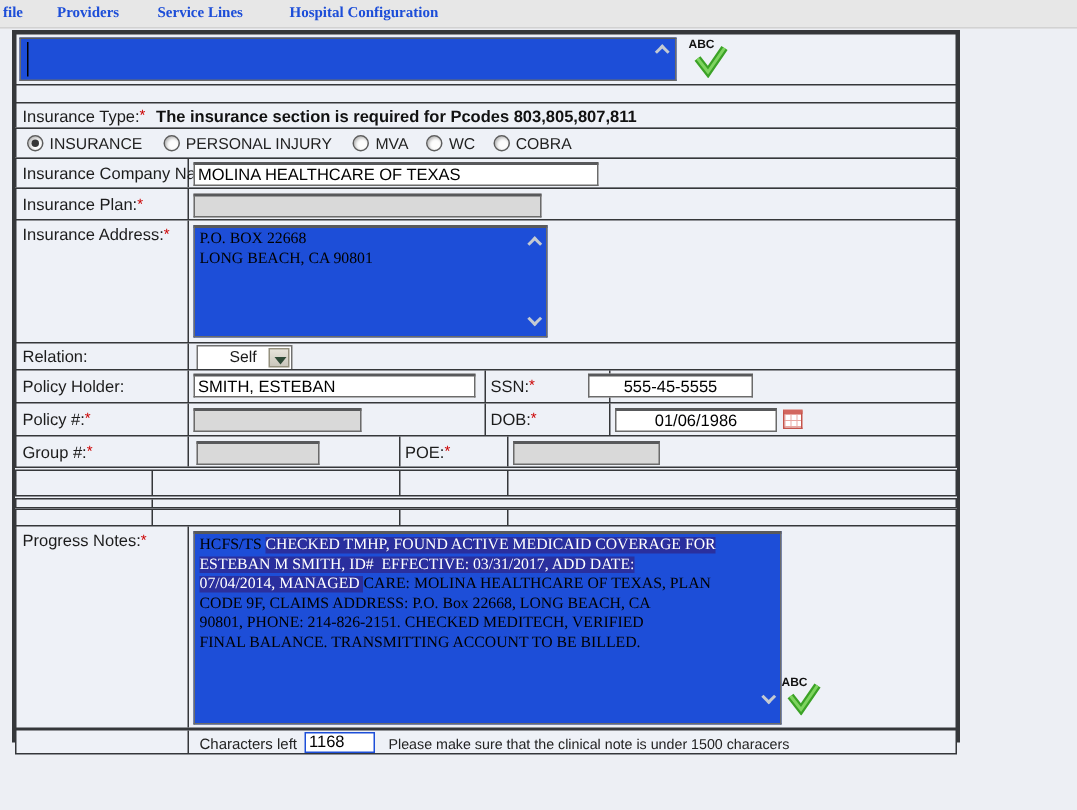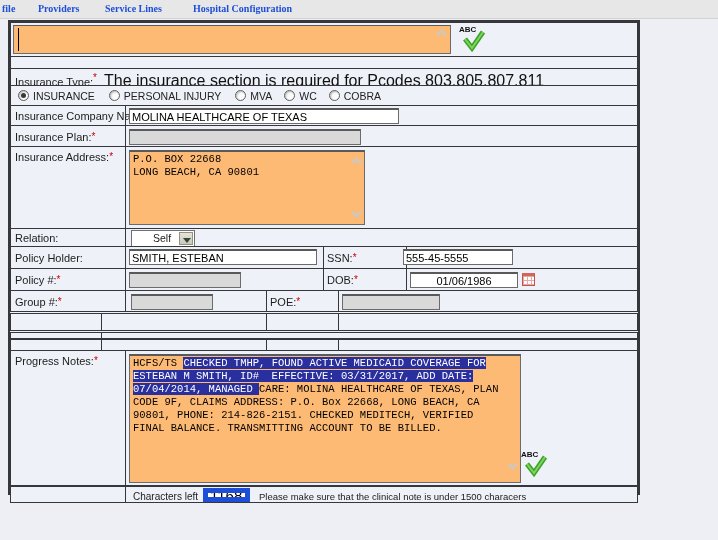--- a/index.html
+++ b/index.html
@@ -15,28 +15,28 @@
     color:#1d4ed8; cursor:default; white-space:nowrap;font-family:Liberation Serif, serif; }
   
   .formtable { position:absolute; left:8px; top:20px; width:632px; height:475px;
     border:2px solid #35373a; background:#eef1f7; }
   .row { position:absolute; left:0; width:628px; border:1px solid #35373a;
     background:#eef1f7; }
   .cellline { position:absolute; top:0; bottom:0; width:0;
     border-left:1px solid #35373a; }
   .lbl { position:absolute; font-size:11px; color:#1c1c1c; white-space:nowrap; }
   .req { color:#cc0000; font-size:10px; vertical-align:top; }
-  .note-bold { font-size:16px; font-weight:normal; color:#111;text-align:right; }
+  .note-bold { font-size:11px; font-weight:bold; color:#111;text-align:right; }
   
   .tin { position:absolute; height:16px; border:1px solid #6b6b6b;
     border-top:2px solid #58595b; background:#fff; font-family:"Liberation Sans",sans-serif;
     font-size:11px; padding:0 2px; color:#000; }
   .tin.dis { background:#d9d9d9; }
-  .txtbox { position:absolute; background:#fdba74; border:1px solid #6b6b6b;
-    border-top:2px solid #58595b; font-family:Liberation Mono, monospace;
+  .txtbox { position:absolute; background:#1d4ed8; border:1px solid #6b6b6b;
+    border-top:2px solid #58595b; font-family:Liberation Serif, serif;
     font-size:10.5px; line-height:13px; padding:1px 3px; white-space:pre-wrap;
     overflow:hidden; color:#000; }
   .sel-hl { background:#2a2f9e; color:#fff; }
   
   .fsel { position:absolute; height:17px; background:#fff; border:1px solid #707070;
     font-size:10.5px; padding:1px 16px 0 21px; }
   .dd-btn { position:absolute; right:1px; top:1px; bottom:1px; width:14px;
     background:linear-gradient(#e6e3da,#cac7bc); border:1px solid #95917f; }
   .dd-btn::after { content:""; position:absolute; left:3px; top:5px;
     border:4px solid transparent; border-top:5px solid #2e4a37; }
@@ -62,22 +62,22 @@
   
   .cal-icon { position:absolute; width:13px; height:13px; background:#fff;
     border:1px solid #c4524a; border-top:3px solid #d2665e; cursor:pointer;
     background-image:
       linear-gradient(#e8a7a2 1px, transparent 1px),
       linear-gradient(90deg, #e8a7a2 1px, transparent 1px);
     background-size:4px 4px; }
   
   .caret { position:absolute; width:1px; background:#000; }
   
-  .cl-input { position:absolute; height:14px; width:47px; border:5px solid #1d4ed8;
-    background:#fff; font-size:15px; font-family:"Liberation Sans",sans-serif; padding:0 2px; }
+  .cl-input { position:absolute; height:14px; width:47px; border:1px solid #1d4ed8;
+    background:#fff; font-size:11px; font-family:"Liberation Sans",sans-serif; padding:0 2px; }
   .cl-note { position:absolute; font-size:9.5px; color:#222; }
   
   .btn { position:absolute; top:520px; height:18px; text-align:center;
     font-size:11.5px; line-height:16px; color:#0a0a0a; cursor:pointer;
     background:linear-gradient(#edebe1,#d2cfc2);
     border:1px solid #89857a; border-top-color:#f7f6ef; border-left-color:#f7f6ef;
     box-shadow:2px 2px 0 #6e6a60; font-family:"Liberation Sans",sans-serif;margin-top:28px; }
 </style>
 </head>
 <body>
@@ -178,21 +178,21 @@
 
     <div class="row" style="top:224px;height:23px">
       <span class="cellline" style="left:114px"></span>
       <span class="cellline" style="left:312px"></span>
       <span class="cellline" style="left:395px"></span>
       <span class="lbl" style="left:4px;top:5px">Policy Holder:</span>
       <input class="tin" style="left: 118px; top: 2px; width: 188px;" value="SMITH, ESTEBAN">
       <span class="lbl" style="left:316px;top:5px">
         <span>SSN:</span><span class="req">*</span>
       </span>
-      <input class="tin" style="left: 392px; top: 2px; width: 110px;" value="555-45-5555">
+      <input class="tin" style="left: 381px; top: 2px; width: 110px; text-align: center;" value="555-45-5555">
     </div>
 
     <div class="row" style="top:246px;height:23px">
       <span class="cellline" style="left:114px"></span>
       <span class="cellline" style="left:312px"></span>
       <span class="cellline" style="left:395px"></span>
       <span class="lbl" style="left:4px;top:5px">
         <span>Policy #:</span><span class="req">*</span>
       </span>
       <input class="tin dis" style="left: 118px; top: 3px; width: 112px;" readonly="" value="">

